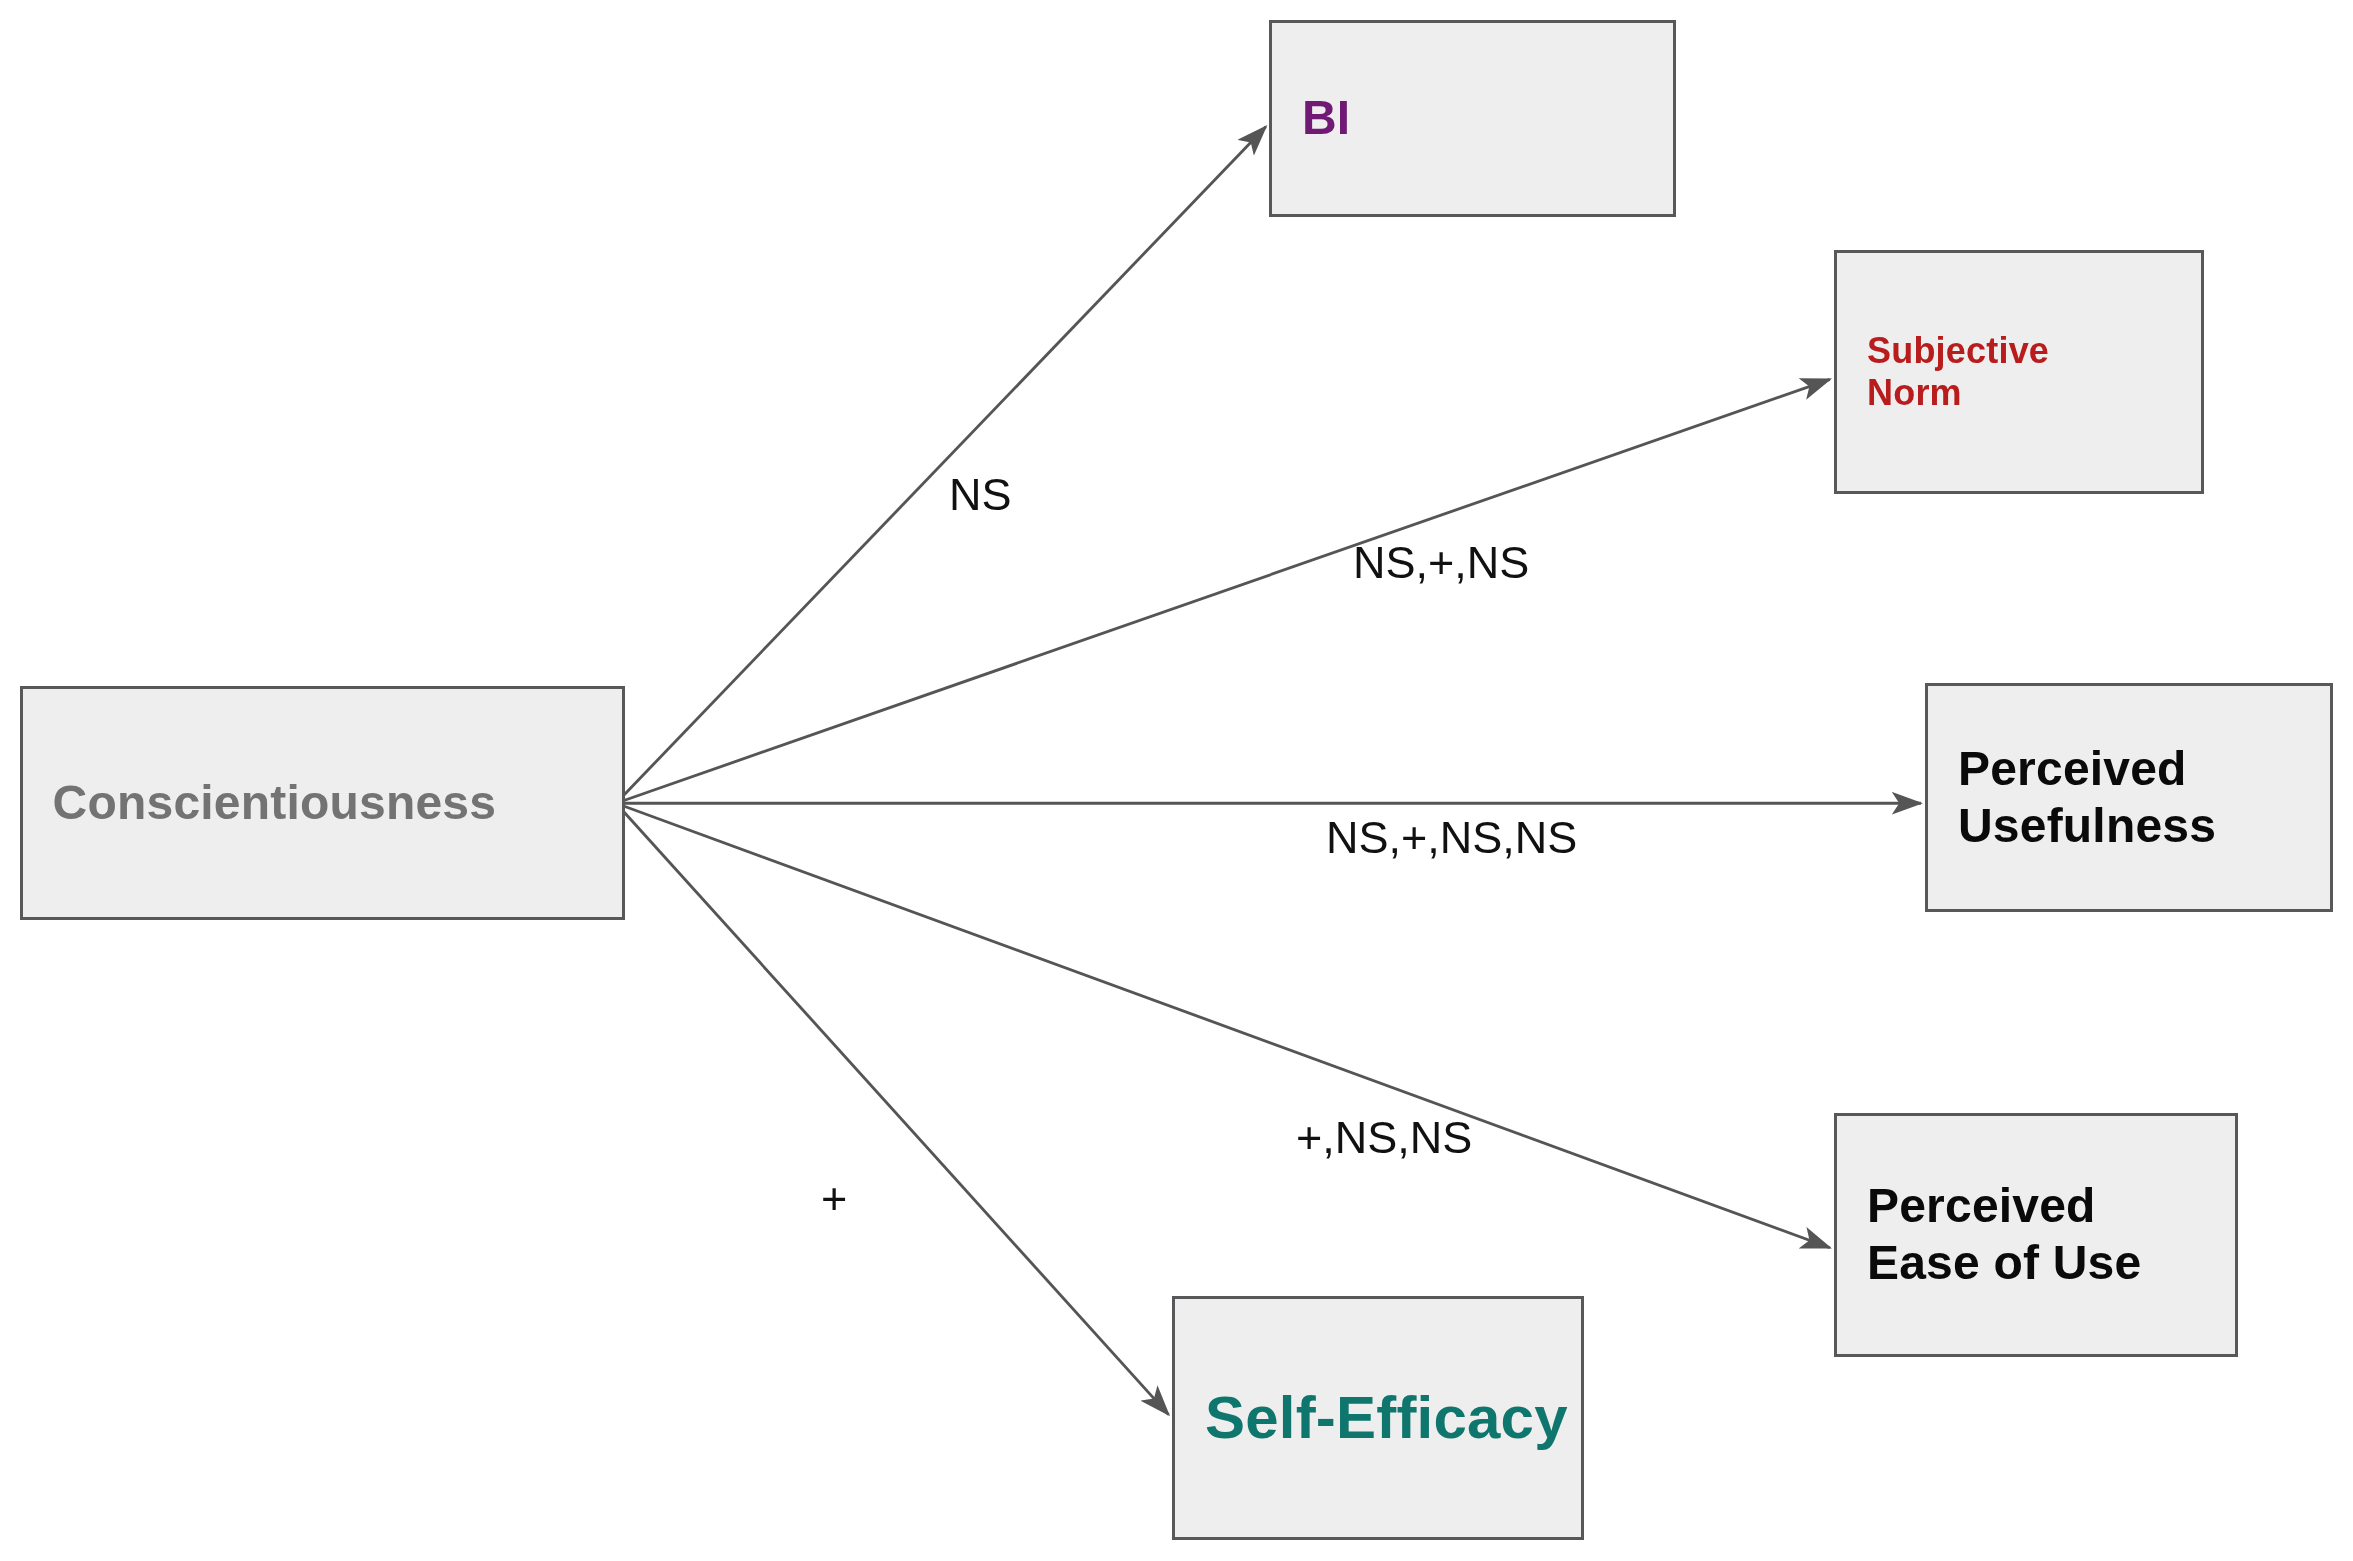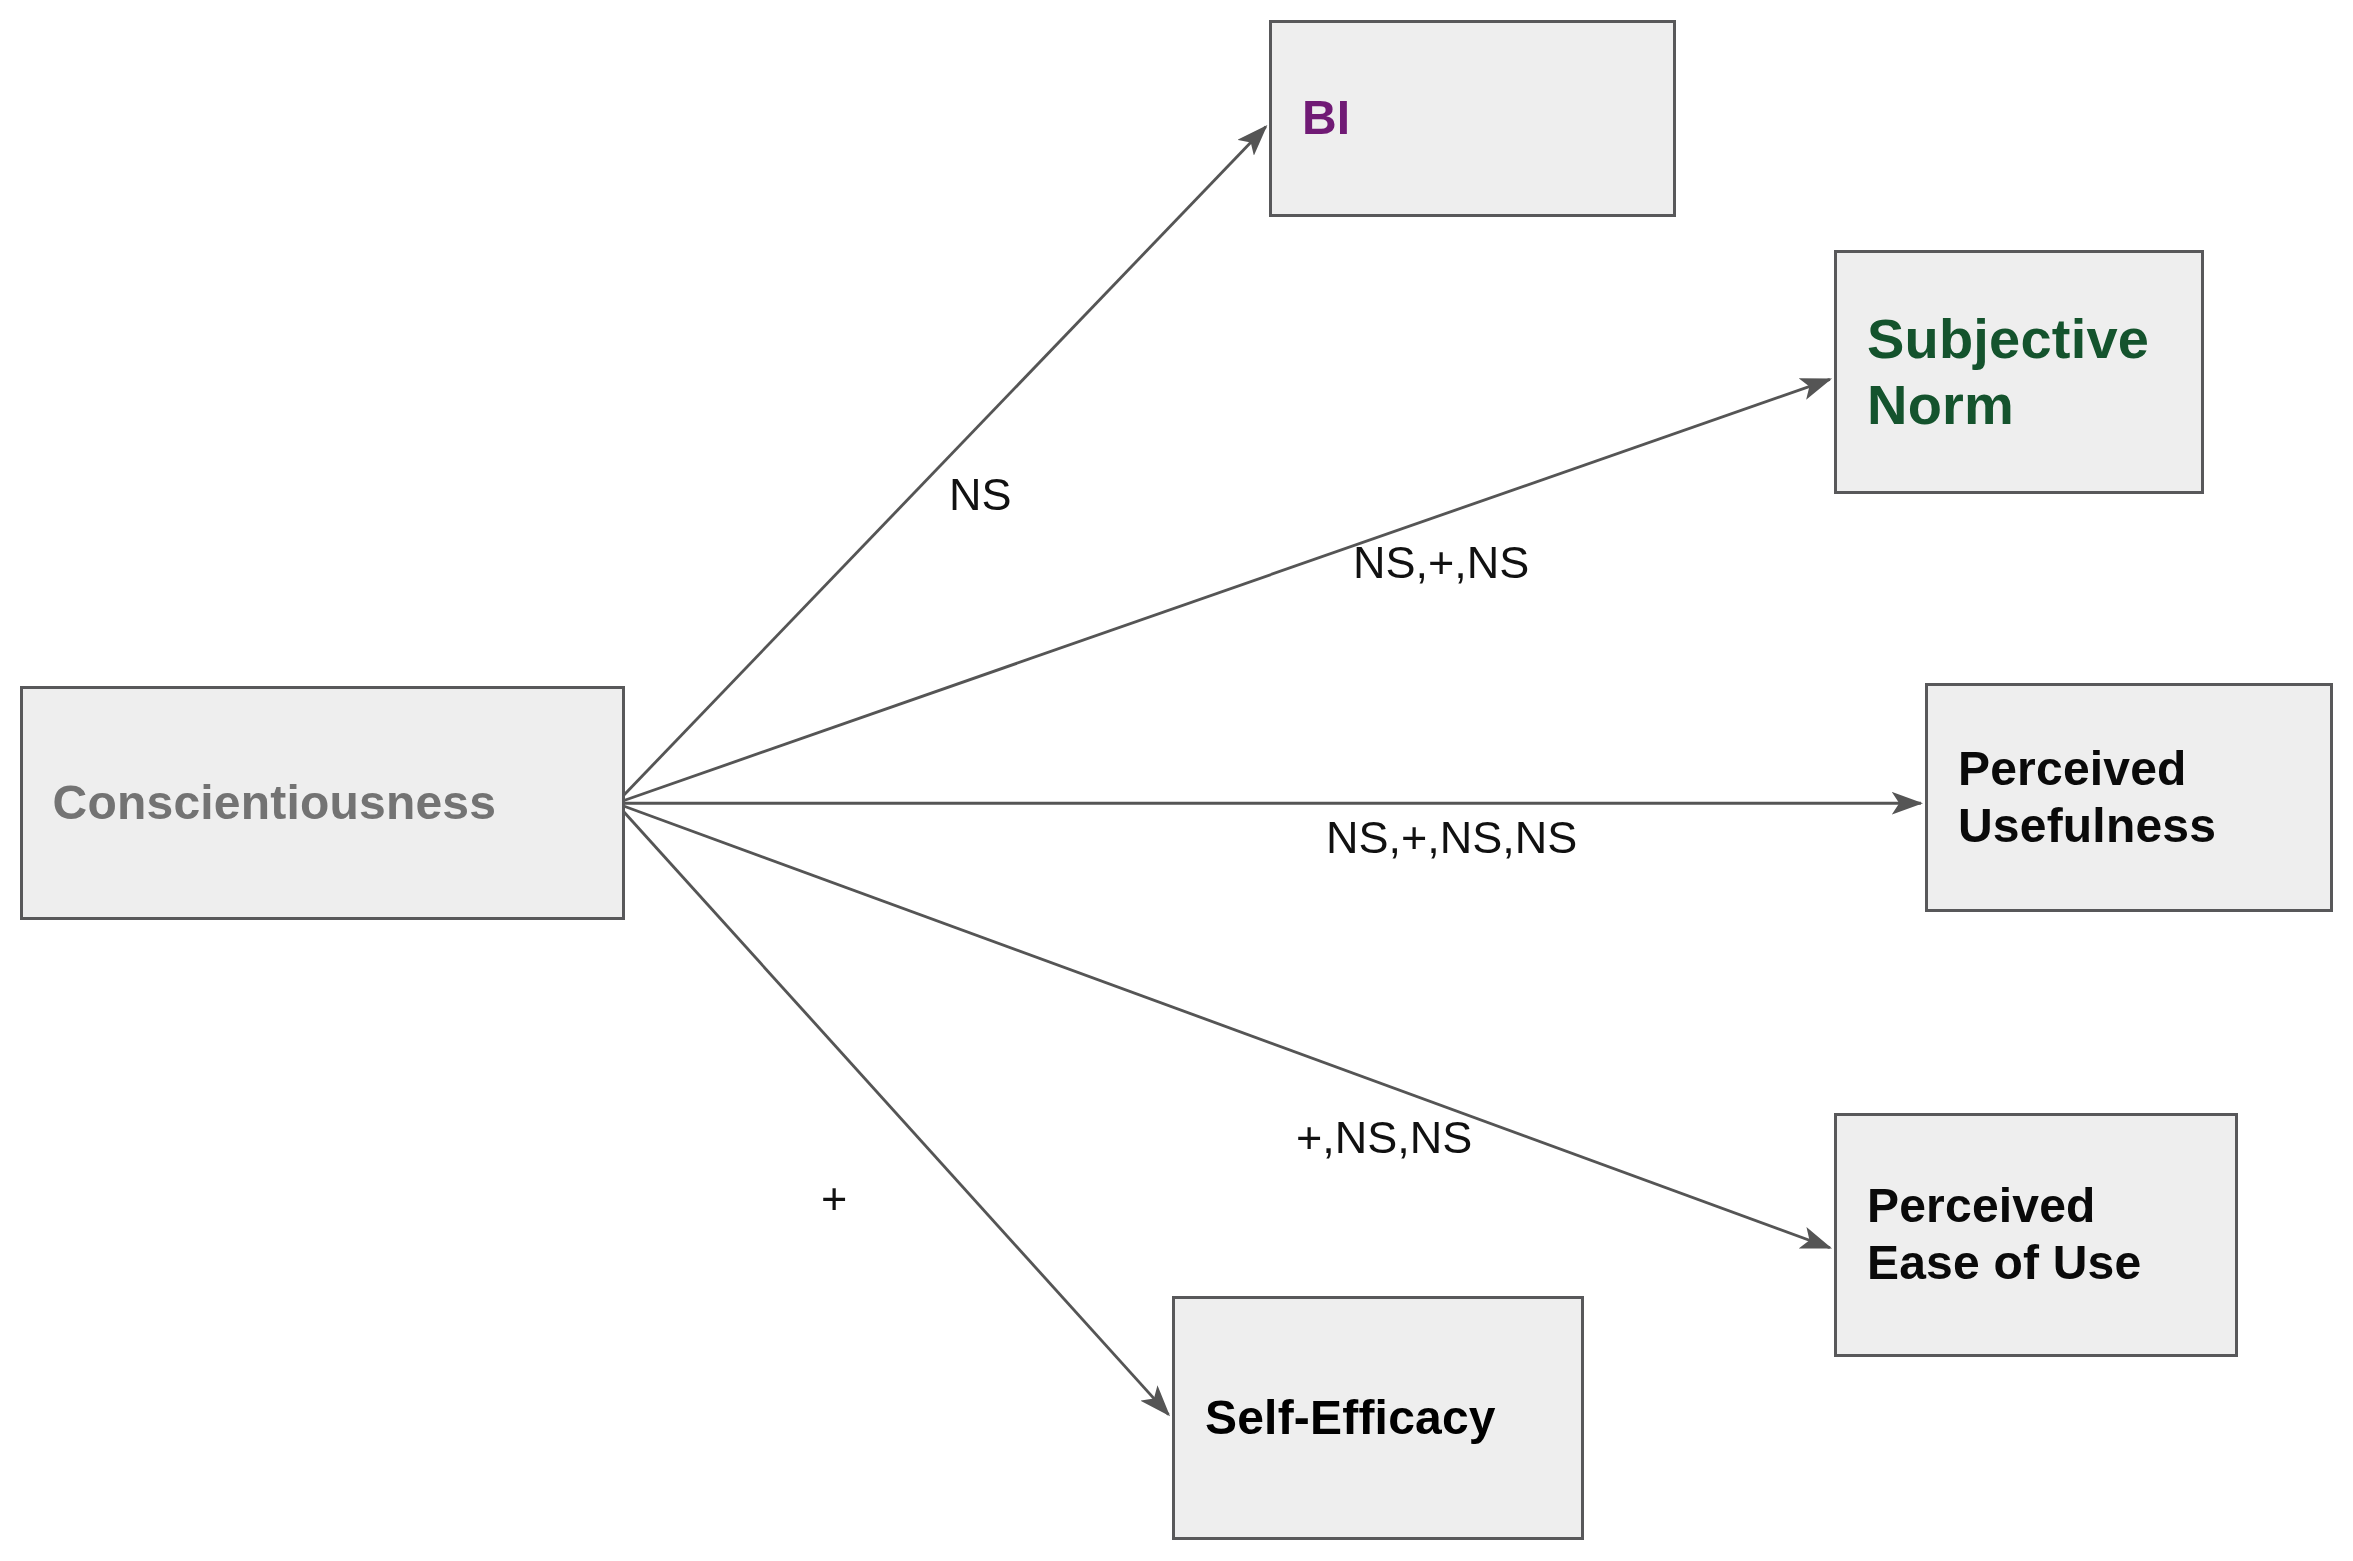--- a/index.html
+++ b/index.html
@@ -75,36 +75,36 @@
 
   <div class="node-box" style="left: 19.6px; top: 686px; width: 605px; height: 234px; background: rgb(238, 238, 238); border-color: rgb(88, 88, 90);">
     <span class="node-label" style="font-size: 48px; color: #737373;">Conscientiousness</span>
   </div>
 
   <div class="node-box" style="left: 1269px; top: 19.6px; width: 407px; height: 197px; background: rgb(238, 238, 238); border-color: rgb(88, 88, 90);">
     <span class="node-label" style="font-size: 48px; color: #701a75;">BI</span>
   </div>
 
   <div class="node-box" style="left: 1834px; top: 250px; width: 370px; height: 244px; background: rgb(238, 238, 238); border-color: rgb(88, 88, 90);">
-    <span class="node-label" style="font-size: 56px; color: #14532d;">Subjective
+    <span class="node-label" style="font-size: 36px; color: #b91c1c;">Subjective
 Norm</span>
   </div>
 
   <div class="node-box" style="left: 1925px; top: 683px; width: 408px; height: 229px; background: rgb(238, 238, 238); border-color: rgb(88, 88, 90);">
     <span class="node-label" style="font-size: 48px; color: rgb(10, 10, 10);">Perceived
 Usefulness</span>
   </div>
 
   <div class="node-box" style="left: 1834px; top: 1113px; width: 404px; height: 244px; background: rgb(238, 238, 238); border-color: rgb(88, 88, 90);">
     <span class="node-label" style="font-size: 48px; color: rgb(10, 10, 10);">Perceived
 Ease of Use</span>
   </div>
 
   <div class="node-box" style="left: 1172px; top: 1296px; width: 412px; height: 244px; background: rgb(238, 238, 238); border-color: rgb(88, 88, 90);">
-    <span class="node-label" style="font-size: 48px; color: #000000;">Self-Efficacy</span>
+    <span class="node-label" style="font-size: 60px; color: #0f766e;">Self-Efficacy</span>
   </div>
 
   <span class="edge-label" style="left: 933px; top: 472px; margin-left: 16px;">NS</span>
   <span class="edge-label" style="left: 1353px; top: 540px;">NS,+,NS</span>
   <span class="edge-label" style="left: 1326px; top: 815px;">NS,+,NS,NS</span>
   <span class="edge-label" style="left: 1296px; top: 1115px; text-align: right;">+,NS,NS</span>
   <span class="edge-label" style="left: 821px; top: 1176px;">+</span>
 
 </div>
 

